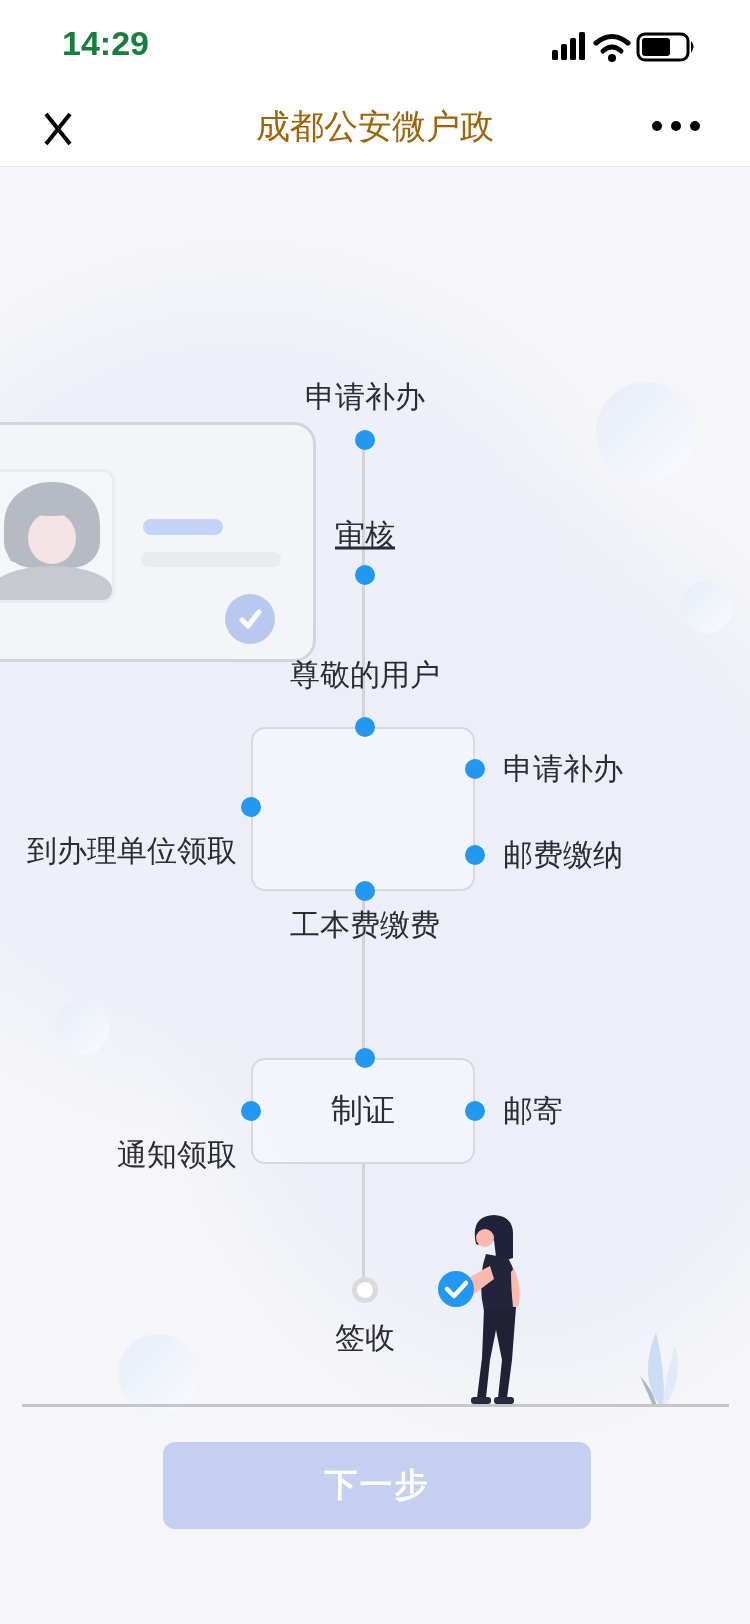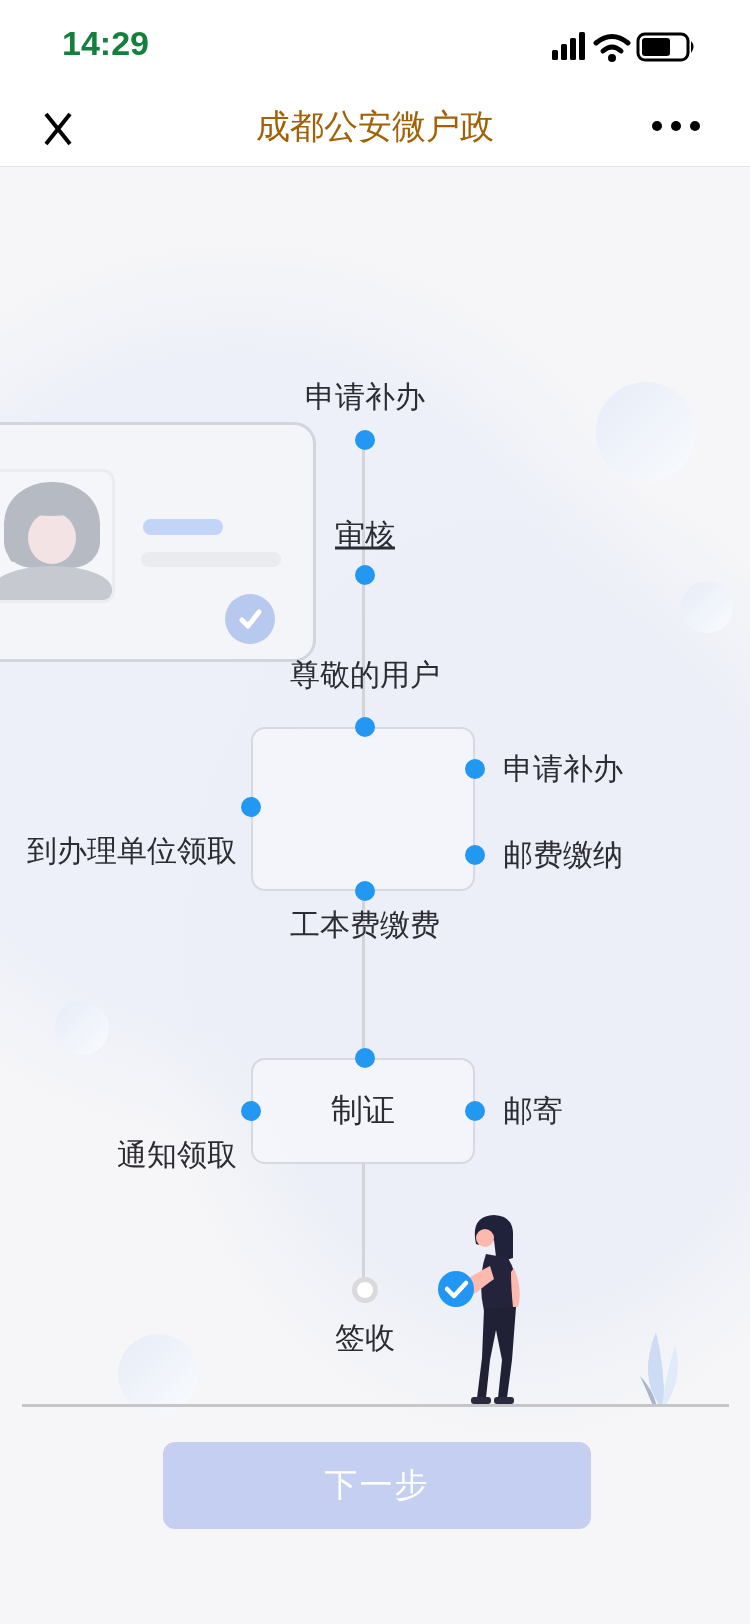--- a/index.html
+++ b/index.html
@@ -66,21 +66,21 @@
   .l-mail{top:1111px;}
   .ring{position:absolute;left:352px;top:1277px;width:26px;height:26px;border-radius:50%;background:#ffffff;border:5px solid #dadadd;z-index:3;}
   
   .person{position:absolute;left:428px;top:1210px;z-index:3;}
   .plant{position:absolute;left:630px;top:1318px;z-index:2;}
   .ground{position:absolute;left:22px;top:1404px;width:707px;height:3px;background:#c6c6c9;z-index:4;}
   .next-btn{
     position:absolute;left:163px;top:1442px;width:428px;height:87px;
     background:#c5cff1;border:none;border-radius:12px;
     color:#ffffff;font-size:33px;font-family:inherit;cursor:pointer;z-index:5;
-    display:flex;align-items:center;justify-content:center;letter-spacing:2px;
+    display:flex;align-items:center;justify-content:center;letter-spacing:2px;font-weight:bold;
   }
 </style>
 </head>
 <body>
 
 <div class="screen">
 
   <div class="blob blob1"></div>
   <div class="blob blob2"></div>
   <div class="bub b3"></div>

